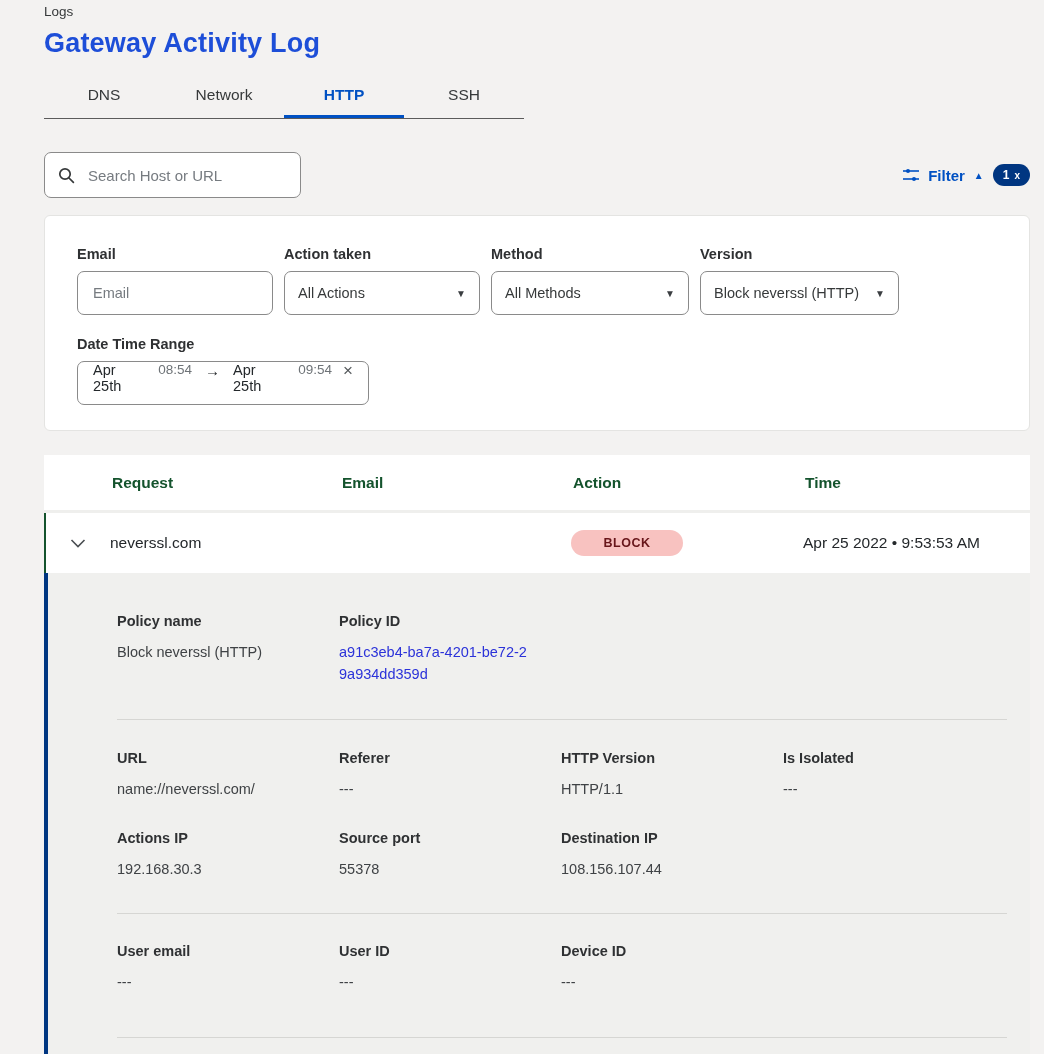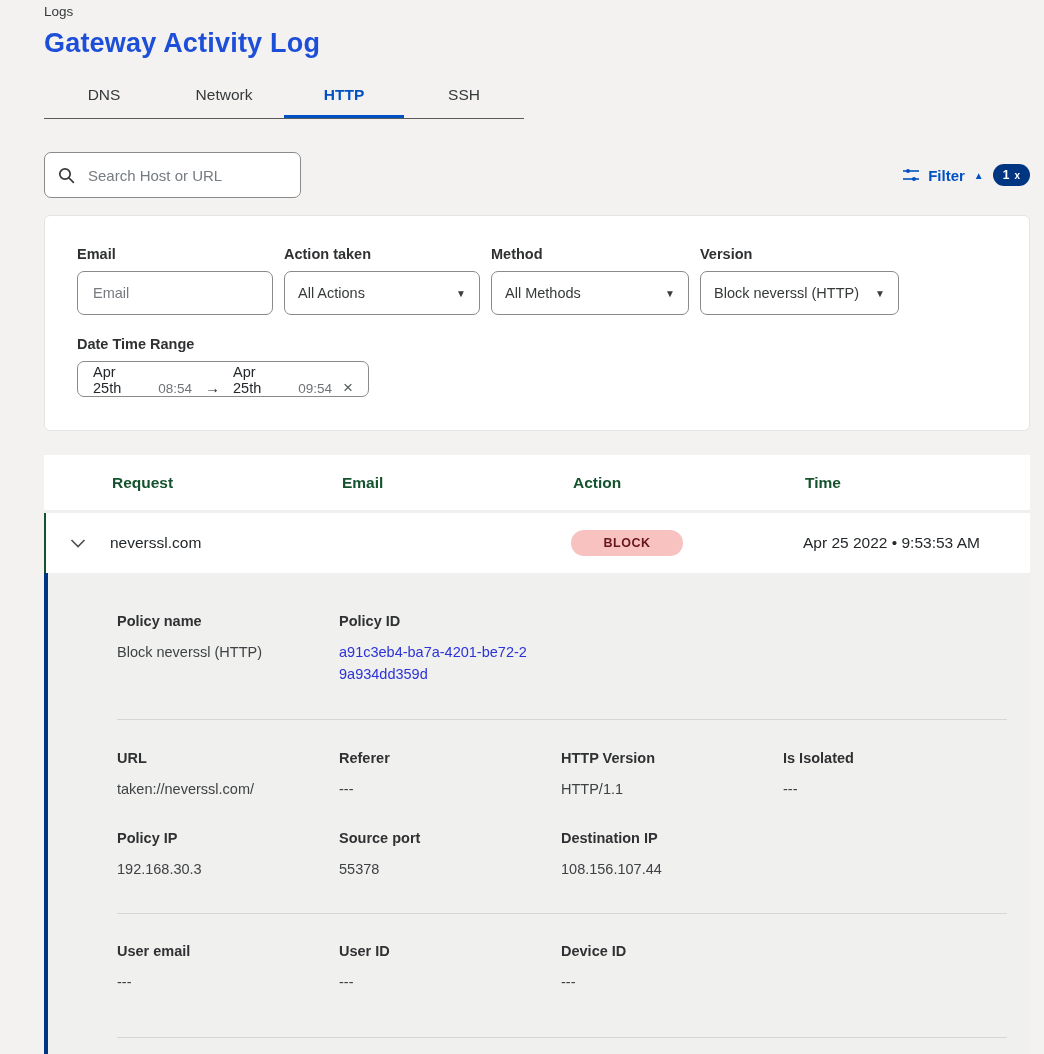--- a/index.html
+++ b/index.html
@@ -42,22 +42,22 @@
   .field-label { font-weight: 700; font-size: 14.5px; color: #2f3133; margin-bottom: 9px; }
   .text-input, .select {
     height: 44px; border: 1px solid #8a8a8a; border-radius: 7px; background: #fff;
     font-size: 14.5px; color: #36393a; display: flex; align-items: center; padding: 0 13px; }
   .text-input input { border: none; outline: none; width: 100%; font-size: 14.5px; color:#36393a;
     font-family: "Liberation Sans", sans-serif; background: transparent; }
   .text-input input::placeholder { color: #767b80; }
   .select { justify-content: space-between; cursor: pointer; }
   .select-caret { font-size: 10px; color: #3a3d40; margin-left: 8px; }
   .date-row { margin-top: 21px; }
-  .date-field { width: 292px; height: 36px; border: 1px solid #8a8a8a; border-radius: 7px;
-    background: #fff; display: flex; align-items: flex-end; gap: 11px; padding: 0 15px;
+  .date-field { width: 292px; height: 44px; border: 1px solid #8a8a8a; border-radius: 7px;
+    background: #fff; display: flex; align-items: flex-start; gap: 11px; padding: 0 15px;
     font-size: 14.5px; color: #24282b; cursor: pointer; }
   .date-time { color: #6e7377; font-size: 13.5px; }
   .date-arrow { color: #24282b; font-size: 15px; padding: 0 2px; }
   .date-close { margin-left: auto; color: #55595c; font-size: 17px; cursor: pointer; line-height: 1; }
 
   
   .table-card { margin-top: 24px; background: #fff; }
   .thead { display: grid; grid-template-columns: 68px 230px 231px 232px 1fr;
     align-items: center; height: 58px; border-bottom: 3px solid #efefed;
     font-weight: 700; font-size: 15.5px; color: #14532d; }
@@ -207,38 +207,38 @@
               <div class="dcell">
                 <div class="dlabel">Policy ID</div>
                 <div class="dvalue link">a91c3eb4-ba7a-4201-be72-29a934dd359d</div>
               </div>
             </div>
           </div>
           <div class="dsection s1">
             <div class="grid4">
               <div class="dcell">
                 <div class="dlabel">URL</div>
-                <div class="dvalue">taken://neverssl.com/</div>
+                <div class="dvalue">name://neverssl.com/</div>
               </div>
               <div class="dcell">
                 <div class="dlabel">Referer</div>
                 <div class="dvalue">---</div>
               </div>
               <div class="dcell">
                 <div class="dlabel">HTTP Version</div>
                 <div class="dvalue">HTTP/1.1</div>
               </div>
               <div class="dcell">
                 <div class="dlabel">Is Isolated</div>
                 <div class="dvalue">---</div>
               </div>
             </div>
             <div class="grid4">
               <div class="dcell">
-                <div class="dlabel">Policy IP</div>
+                <div class="dlabel">Actions IP</div>
                 <div class="dvalue">192.168.30.3</div>
               </div>
               <div class="dcell">
                 <div class="dlabel">Source port</div>
                 <div class="dvalue">55378</div>
               </div>
               <div class="dcell">
                 <div class="dlabel">Destination IP</div>
                 <div class="dvalue">108.156.107.44</div>
               </div>

